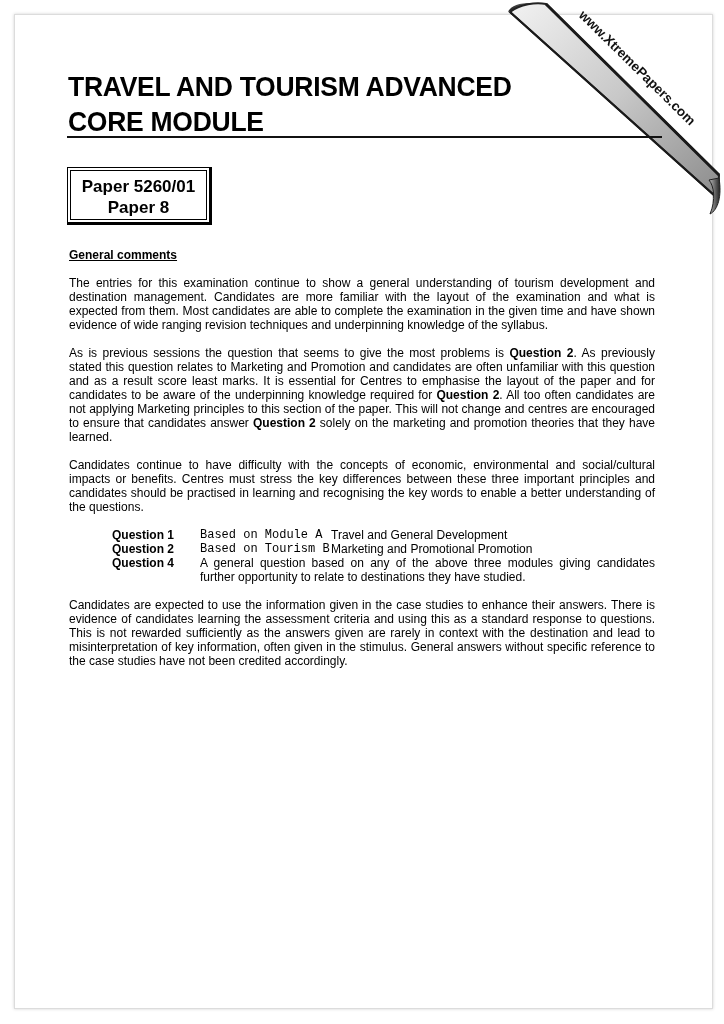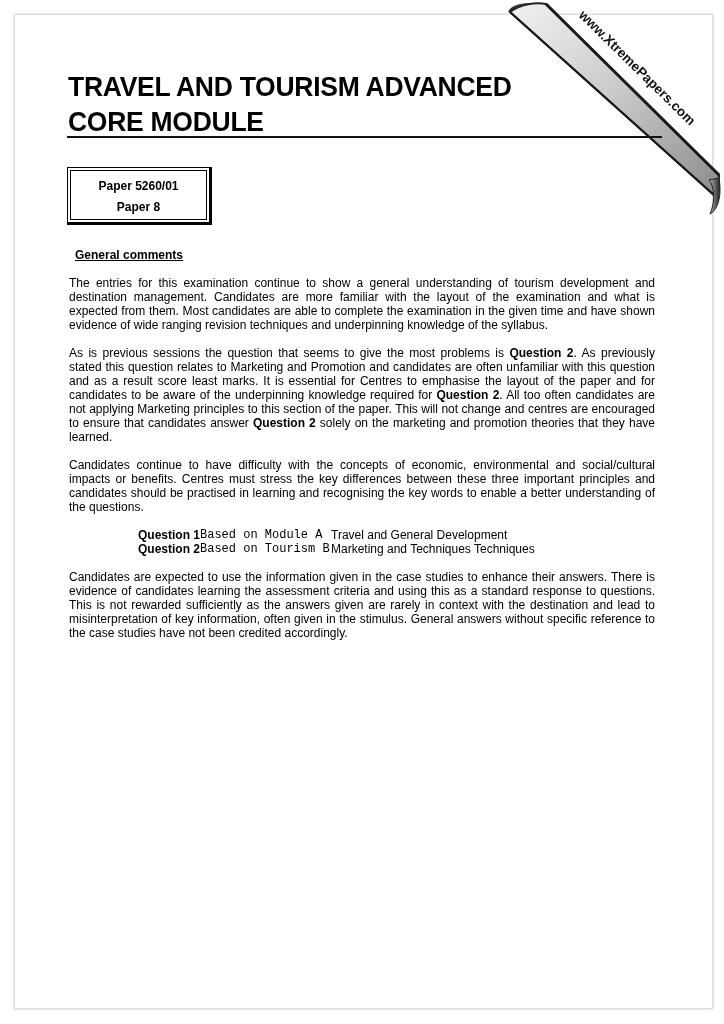--- a/index.html
+++ b/index.html
@@ -59,38 +59,38 @@
       padding: 2px;
       box-sizing: content-box;
     }
     .paper-box-inner {
       width: 100%;
       height: 100%;
       border: 1px solid #000;
       box-sizing: border-box;
       text-align: center;
       font-weight: bold;
-      font-size: 12px;
+      font-size: 17px;
       padding-top: 5px;
     }
     .paper-box-inner div {
       line-height: 21px;
     }
     .content {
       position: absolute;
       left: 69px;
       top: 248px;
       width: 586px;
       font-size: 12px;
       line-height: 14px;
     }
     .heading {
       font-weight: bold;
       text-decoration: underline;
-      margin: 0 0 14px 6px;
+      margin: 0 0 14px 0;
       font-size: 12px;
       line-height: 14px;
     }
     p {
       margin: 0 0 14px 0;
       text-align: justify;
     }
     b { font-weight: bold; }
     .qtable {
       margin: 0 0 14px 43px;
@@ -100,21 +100,20 @@
     .qtable td {
       padding: 0;
       vertical-align: top;
       font-size: 12px;
       line-height: 14px;
     }
     .qtable td.q {
       font-weight: bold;
       width: 88px;
       white-space: nowrap;
-      text-align: right;
     }
     .qtable td.m {
       width: 131px;
       white-space: nowrap;
       font-family: Liberation Mono, monospace;
     }
     .qtable td.wide {
       text-align: justify;
     }
     .ribbon {
@@ -184,20 +183,24 @@
   <table class="qtable">
     <tbody>
         <tr>
       <td class="q">Question 1</td>
       <td class="m">Based on Module A</td>
       <td>Travel and General Development</td>
     </tr>
     <tr>
       <td class="q">Question 2</td>
       <td class="m">Based on Tourism B</td>
-      <td>Marketing and Techniques Techniques</td>
+      <td>Marketing and Promotional Promotion</td>
+    </tr>
+    <tr>
+      <td class="q">Question 4</td>
+      <td class="wide" colspan="2">A general question based on any of the above three modules giving candidates further opportunity to relate to destinations they have studied.</td>
     </tr>
   </tbody>
     </table>
 
   <p>Candidates are expected to use the information given in the case studies to enhance their answers.  There is evidence of candidates learning the assessment criteria and using this as a standard response to questions. This is not rewarded sufficiently as the answers given are rarely in context with the destination and lead to misinterpretation of key information, often given in the stimulus.  General answers without specific reference to the case studies have not been credited accordingly.</p>
 
 </div>
 
 </body></html>

